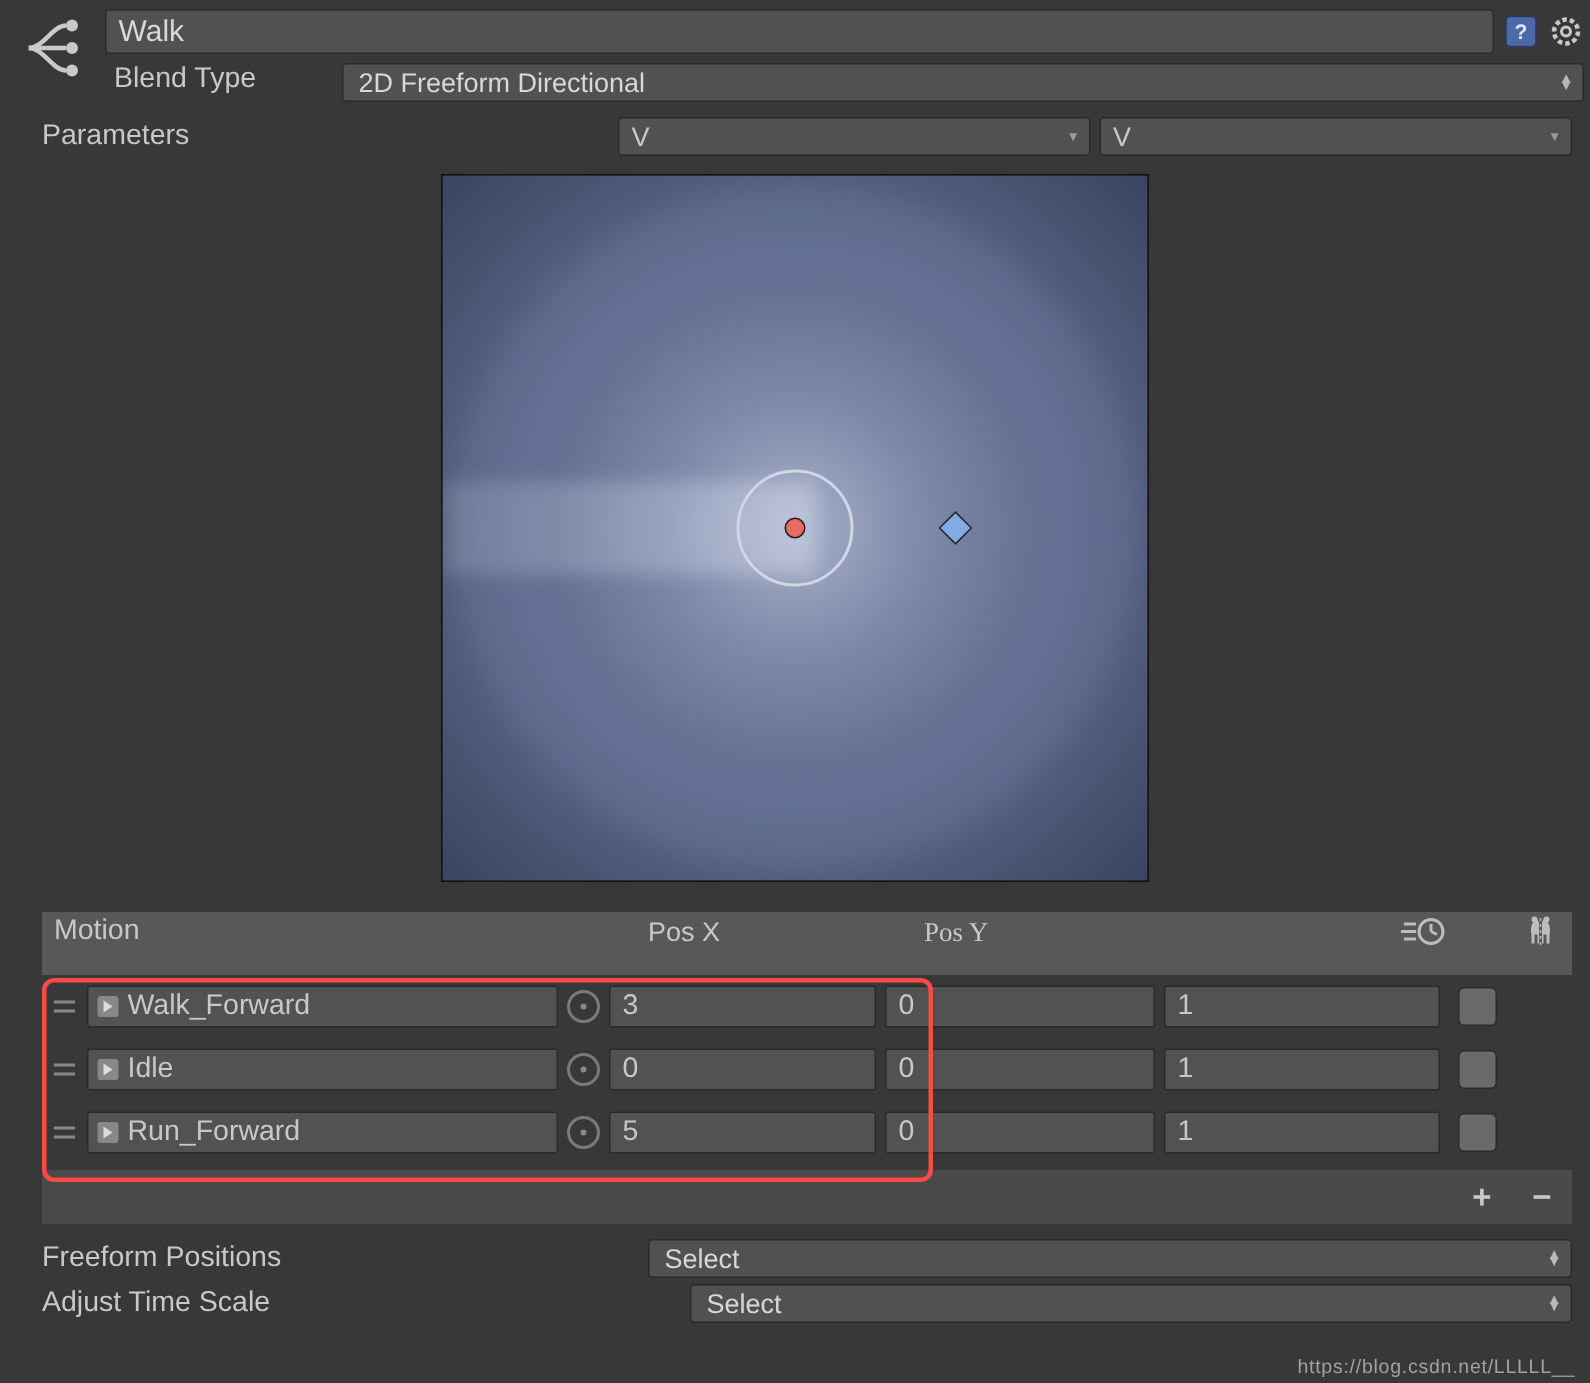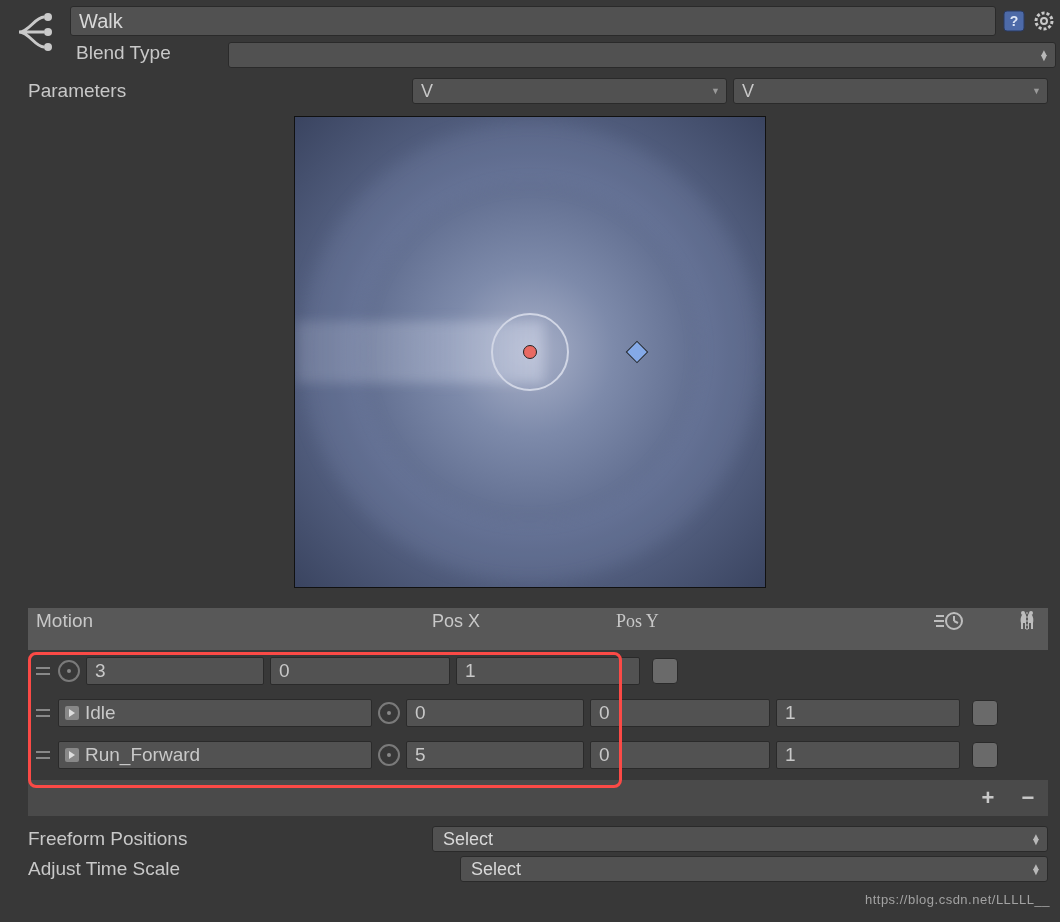--- a/index.html
+++ b/index.html
@@ -44,21 +44,21 @@
   .ref-btn:before{content:"";width:4px;height:4px;border-radius:50%;background:#888;}
   .num-field{height:28px;background:#525252;border:1px solid #2a2a2a;border-radius:2px;display:flex;align-items:center;padding:0 8px;font-size:19px;}
   .fx{flex:0 0 178px;}
   .fy{flex:0 0 180px;}
   .fs{flex:0 0 184px;}
   .chk{width:26px;height:26px;background:#6a6a6a;border:1px solid #2a2a2a;border-radius:4px;flex-shrink:0;margin-left:6px;}
   .add-remove{display:flex;justify-content:flex-end;align-items:center;height:36px;margin:4px 12px 0 28px;background:#4a4a4a;gap:0;}
   .add-remove .btn{width:40px;height:28px;display:flex;align-items:center;justify-content:center;color:#c8c8c8;font-size:22px;font-weight:bold;cursor:pointer;}
   .foot-row{display:flex;align-items:center;padding:10px 12px 2px 28px;gap:8px;}
   .foot-label{font-size:19px;width:396px;}
-  .watermark{position:absolute;bottom:15px;right:10px;color:#a2a2a2;font-size:13px;letter-spacing:0.5px;}
+  .watermark{position:absolute;bottom:4px;right:10px;color:#a2a2a2;font-size:13px;letter-spacing:0.5px;}
 </style>
 </head>
 <body>
 
 <div class="hdr">
   <div class="graph-icon">
     <svg width="46" height="46" viewBox="0 0 46 46">
       <circle cx="37" cy="8" r="4" fill="#c9c9c9"></circle>
       <circle cx="37" cy="23" r="4" fill="#c9c9c9"></circle>
       <circle cx="37" cy="38" r="4" fill="#c9c9c9"></circle>
@@ -77,20 +77,21 @@
       <div class="gear-ic">
         <svg width="22" height="22" viewBox="0 0 22 22">
             <circle cx="11" cy="11" r="8" fill="none" stroke="#c8c8c8" stroke-width="3" stroke-dasharray="3 2"></circle>
             <circle cx="11" cy="11" r="3" fill="#383838" stroke="#c8c8c8" stroke-width="2"></circle>
           </svg>
       </div>
     </div>
     <div class="blend-row">
       <div class="blend-label">Blend Type</div>
       <div class="dd">
+          <span>2D Freeform Directional</span>
           <span class="arrs">▲<br>▼</span>
         </div>
     </div>
   </div>
 </div>
 
 <div class="params-row">
   <div class="params-label">Parameters</div>
   <div class="param-sel">
       <span>V</span>
@@ -138,20 +139,24 @@
 </div>
 
 <div class="rows-wrap">
   <div class="hl-box"></div>
 
   <div class="mrow">
     <div class="handle">
         <span></span>
         <span></span>
       </div>
+    <div class="mname">
+        <span class="play"></span>
+        <span>Walk_Forward</span>
+      </div>
     <div class="ref-btn"></div>
     <div class="num-field fx">3</div>
     <div class="num-field fy">0</div>
     <div class="num-field fs">1</div>
     <div class="chk"></div>
   </div>
 
   <div class="mrow">
     <div class="handle">
         <span></span>

